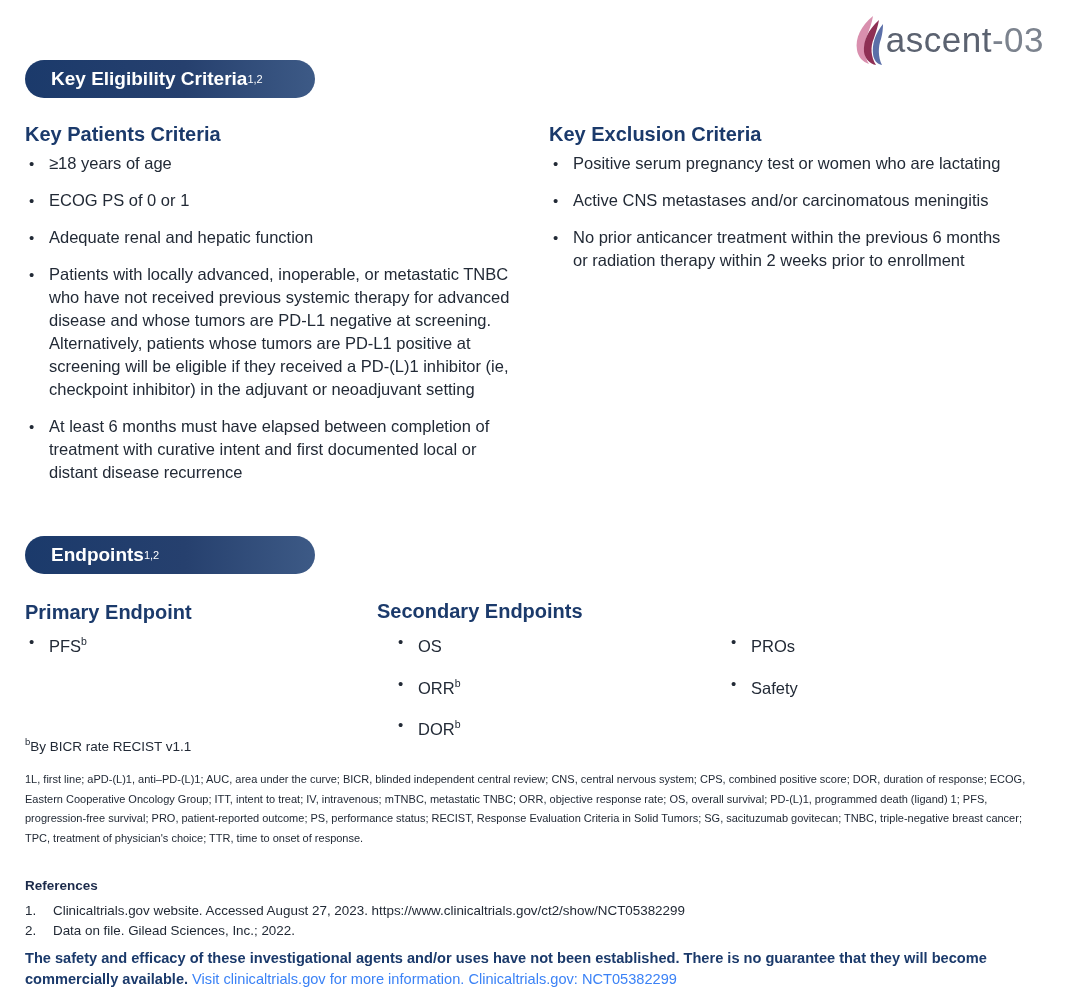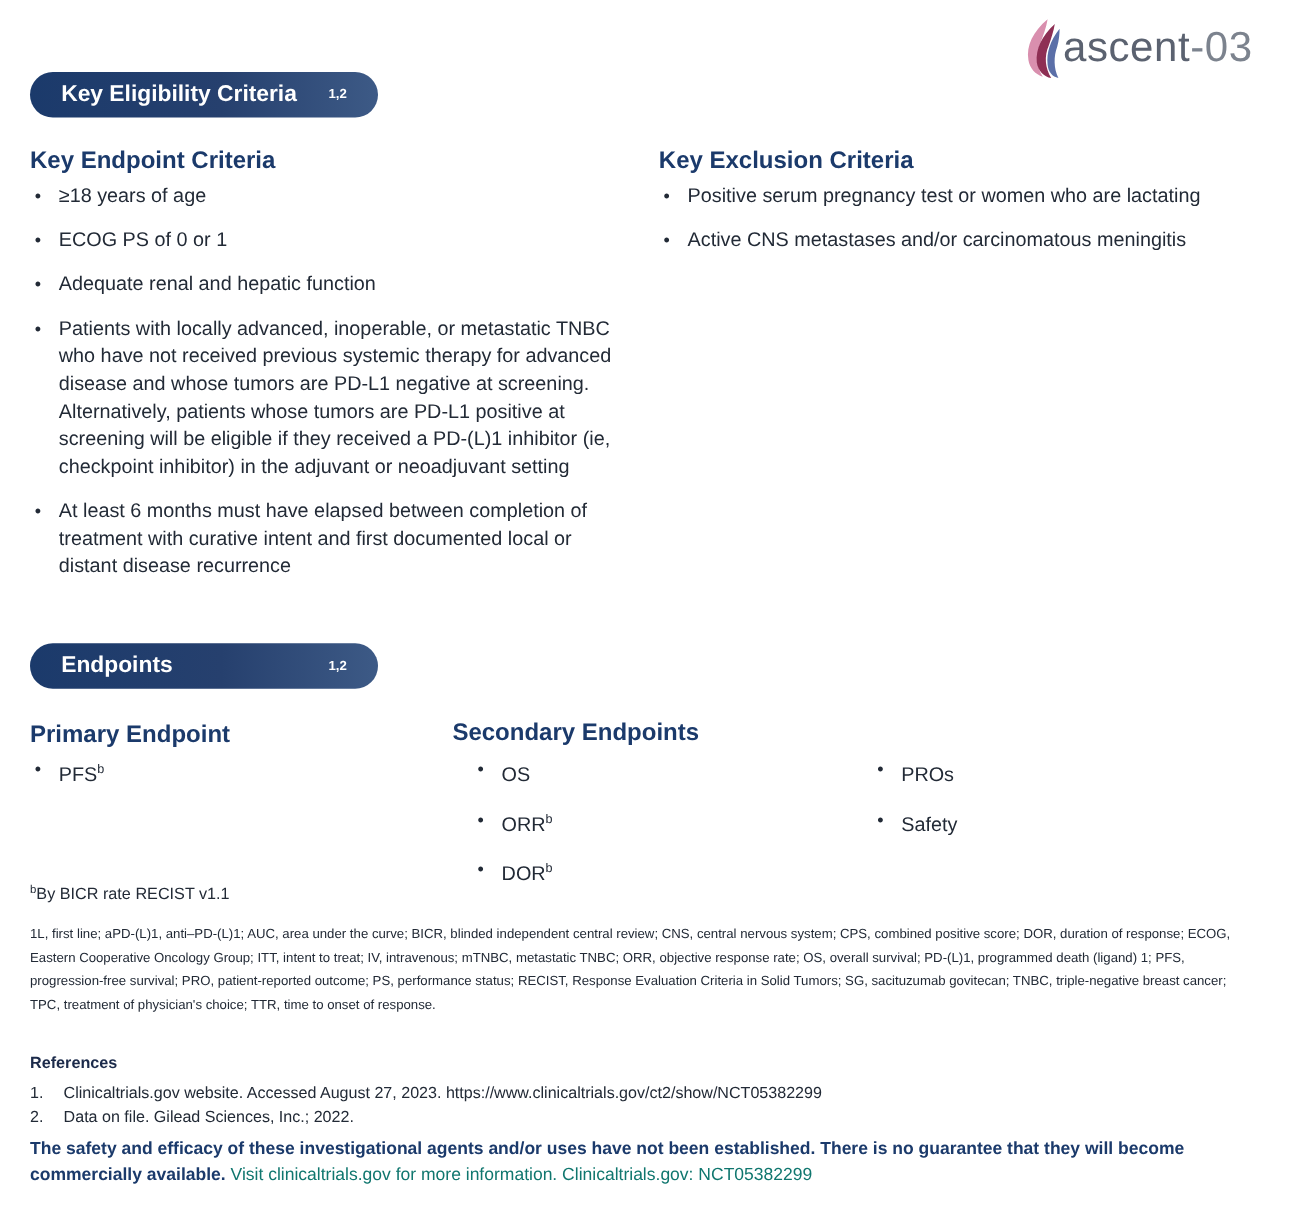--- a/index.html
+++ b/index.html
@@ -37,23 +37,22 @@
     position: absolute;
     height: 38px;
     border-radius: 19px;
     background: linear-gradient(90deg, #1b3a6b 0%, #26406e 55%, #3d5a86 100%);
     color: #ffffff;
     display: flex;
     align-items: center;
     padding: 11px 26px;
     font-size: 19px;
     font-weight: bold;
-    justify-content: space-between;
-  }
-  .banner sup { font-size: 11px; font-weight: bold; }
+  }
+  .banner sup { font-size: 11px; font-weight: normal; }
 
   .banner-eligibility { left: 25px; top: 60px; width: 290px; }
   .banner-endpoints  { left: 25px; top: 536px; width: 290px; }
 
   
   .col-head {
     font-size: 20px;
     font-weight: bold;
     color: #1b3a6b;
     position: absolute;
@@ -147,54 +146,55 @@
   .disclaimer {
     position: absolute;
     left: 25px;
     top: 948px;
     width: 1030px;
     font-size: 14.6px;
     line-height: 21px;
     color: #1b3a6b;
   }
   .disclaimer b { font-weight: bold; }
-  .disclaimer .normal { font-weight: normal; color: #0f766e; text-align: center; }
+  .disclaimer .normal { font-weight: normal; color: #3b82f6; text-align: center; }
 </style>
 </head>
 <body>
 
 <div class="logo">
   <span class="logo-mark">
     <svg width="34" height="52" viewBox="0 0 34 52">
       <path d="M22 2 C10 12, 4 24, 6 36 C7 43, 12 48, 18 50 C13 42, 12 32, 16 22 C18 16, 21 9, 22 2 Z" fill="#d98fae"></path>
       <path d="M28 6 C17 16, 12 27, 13 38 C14 45, 19 50, 25 51 C20 43, 19 33, 23 24 C25 18, 27 12, 28 6 Z" fill="#8e2f54"></path>
       <path d="M32 10 C24 20, 21 30, 22 40 C22.5 46, 26 50, 31 51 C27 43, 27 33, 30 25 C31.5 20, 32 14, 32 10 Z" fill="#5b6fa8"></path>
     </svg>
   </span>
   <span class="logo-text"><span>ascent</span><span class="suffix">-03</span></span>
 </div>
 
 <div class="banner banner-eligibility">
   <span>Key Eligibility Criteria</span>
     <sup>1,2</sup>
 </div>
 
-<div class="col-head head-inclusion">Key Endpoint Criteria</div>
+<div class="col-head head-inclusion">Key Patients Criteria</div>
 <ul class="bullets list-inclusion">
   <li>≥18 years of age</li>
   <li>ECOG PS of 0 or 1</li>
   <li>Adequate renal and hepatic function</li>
   <li>Patients with locally advanced, inoperable, or metastatic TNBC who have not received previous systemic therapy  for advanced disease and whose tumors are PD-L1 negative at screening. Alternatively, patients whose tumors are PD-L1 positive at screening will be eligible if they received a PD-(L)1 inhibitor (ie, checkpoint inhibitor) in the adjuvant or neoadjuvant setting</li>
   <li>At least 6 months must have elapsed between completion of treatment with curative intent and first documented local or distant disease recurrence</li>
 </ul>
 
 <div class="col-head head-exclusion">Key Exclusion Criteria</div>
 <ul class="bullets list-exclusion">
   <li>Positive serum pregnancy test or women who are lactating</li>
   <li>Active CNS metastases and/or carcinomatous meningitis</li>
+  <li>No prior anticancer treatment within the previous 6 months or radiation therapy within 2 weeks prior to enrollment</li>
 </ul>
 
 <div class="banner banner-endpoints">
   <span>Endpoints</span>
     <sup>1,2</sup>
 </div>
 
 <div class="col-head head-primary">Primary Endpoint</div>
 <ul class="bullets list-primary">
   <li><span>PFS</span><sup>b</sup></li>

